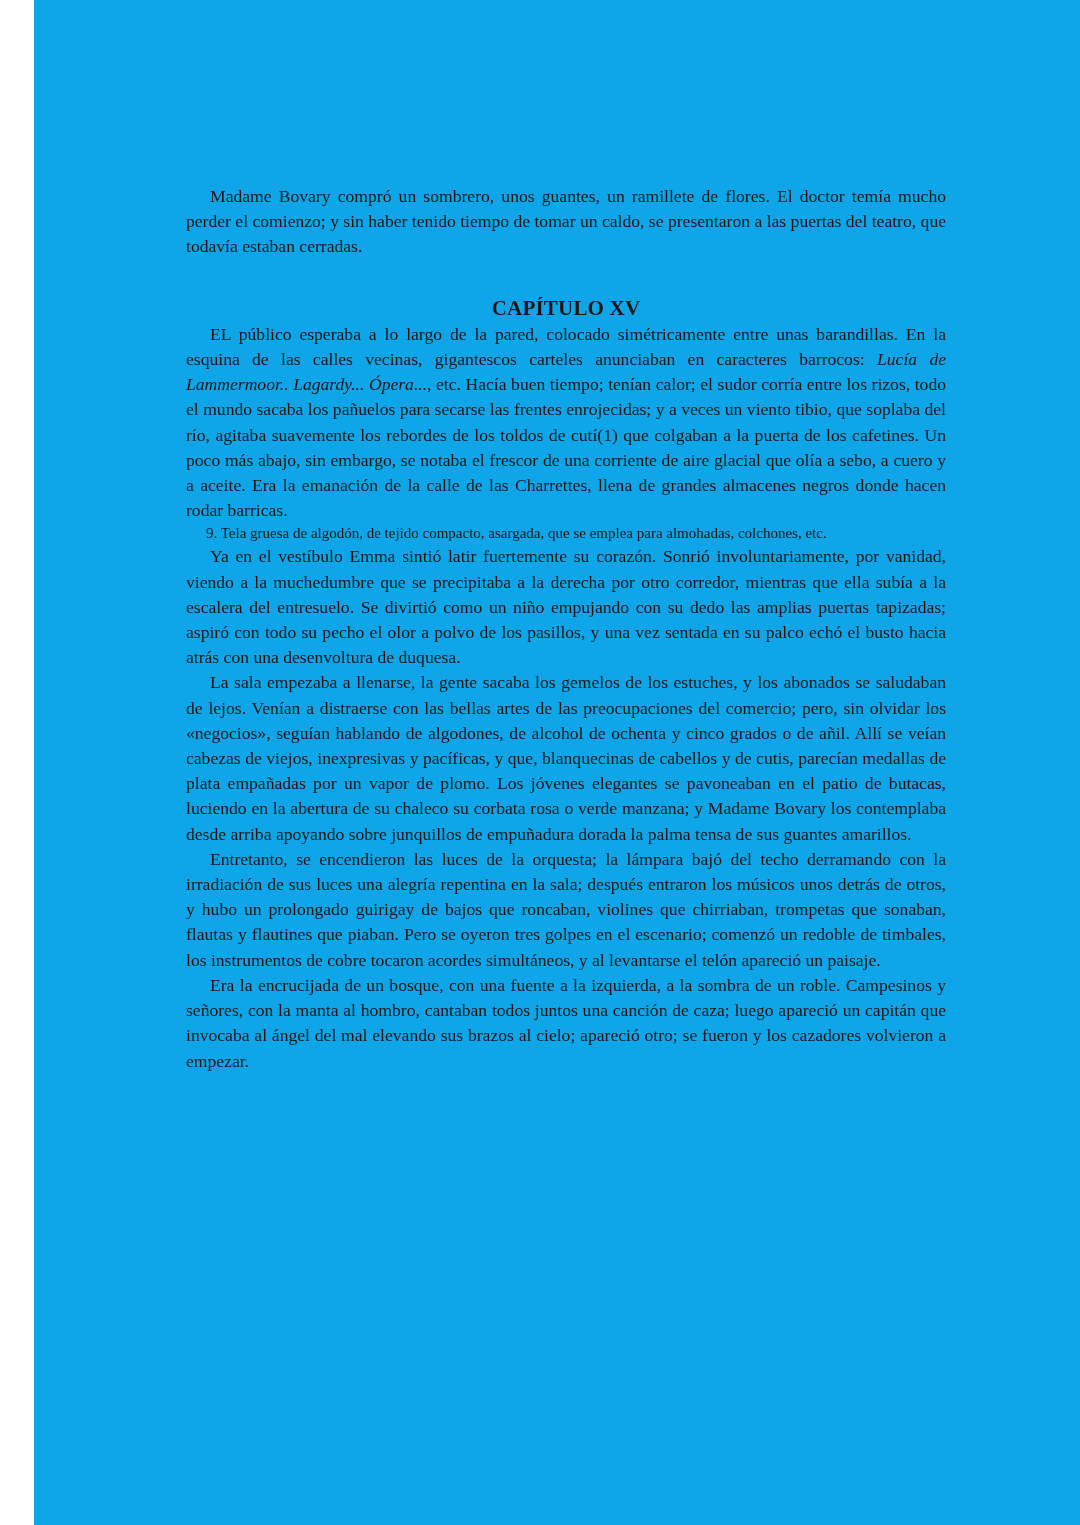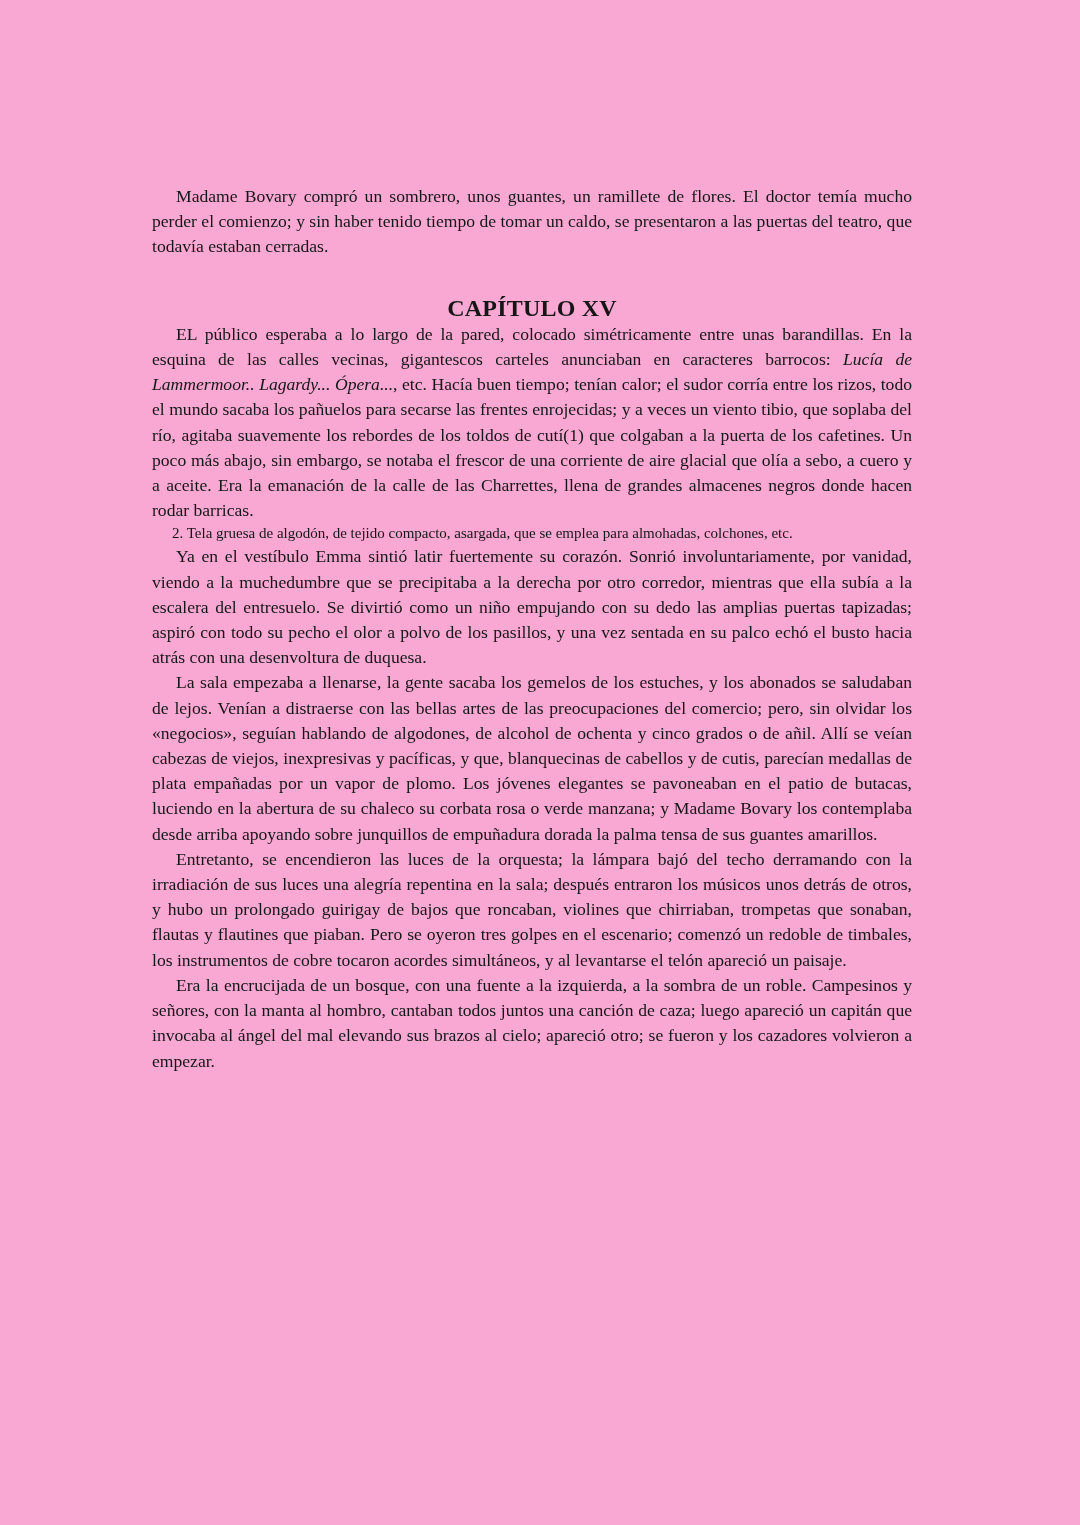--- a/index.html
+++ b/index.html
@@ -10,42 +10,43 @@
     width: 1080px;
     height: 1525px;
     background: #ffffff;
     position: relative;
     overflow: hidden;
     font-family: "Liberation Serif", "DejaVu Serif", serif;
   }
   .page {
     position: absolute;
     inset: 0;
-    background: #f9a8d4;
+    background: #0ea5e9;
+    margin-left: 34px;
   }
   .text-block {
     position: absolute;
     left: 152px;
     top: 184px;
     width: 760px;
     color: #161616;
     font-size: 17.6px;
     line-height: 25.2px;
     text-align: justify;
   }
   p.body {
     margin: 0;
     text-indent: 24px;
   }
   p.heading {
     margin: 36px 0 1px 0;
     text-indent: 0;
     text-align: center;
     font-weight: 700;
-    font-size: 24px;
+    font-size: 21px;
     letter-spacing: 0.2px;
   }
   p.footnote {
     margin: 0;
     text-indent: 0;
     padding-left: 20px;
     font-size: 15px;
     line-height: 21px;
   }
   p.space-before {
@@ -56,19 +57,19 @@
   }
 </style>
 </head>
 <body style="background: rgb(255, 255, 255);">
 
 <div class="page">
   <div class="text-block" style="color: rgb(22, 22, 22);">
       <p class="body"><span>Madame Bovary compró un sombrero, unos guantes, un ramillete de flores. El doctor temía mucho perder el comienzo; y sin haber tenido tiempo de tomar un caldo, se presentaron a las puertas del teatro, que todavía estaban cerradas.</span></p>
       <p class="heading"><span>CAPÍTULO XV</span></p>
       <p class="body"><span>EL público esperaba a lo largo de la pared, colocado simétricamente entre unas barandillas. En la esquina de las calles vecinas, gigantescos carteles anunciaban en caracteres barrocos: </span><em>Lucía de Lammermoor.. Lagardy... Ópera...</em><span>, etc. Hacía buen tiempo; tenían calor; el sudor corría entre los rizos, todo el mundo sacaba los pañuelos para secarse las frentes enrojecidas; y a veces un viento tibio, que soplaba del río, agitaba suavemente los rebordes de los toldos de cutí(1) que colgaban a la puerta de los cafetines. Un poco más abajo, sin embargo, se notaba el frescor de una corriente de aire glacial que olía a sebo, a cuero y a aceite. Era la emanación de la calle de las Charrettes, llena de grandes almacenes negros donde hacen rodar barricas.</span></p>
-      <p class="footnote"><span>2. Tela gruesa de algodón, de tejido compacto, asargada, que se emplea para almohadas, colchones, etc.</span></p>
+      <p class="footnote"><span>9. Tela gruesa de algodón, de tejido compacto, asargada, que se emplea para almohadas, colchones, etc.</span></p>
       <p class="body"><span>Ya en el vestíbulo Emma sintió latir fuertemente su corazón. Sonrió involuntariamente, por vanidad, viendo a la muchedumbre que se precipitaba a la derecha por otro corredor, mientras que ella subía a la escalera del entresuelo. Se divirtió como un niño empujando con su dedo las amplias puertas tapizadas; aspiró con todo su pecho el olor a polvo de los pasillos, y una vez sentada en su palco echó el busto hacia atrás con una desenvoltura de duquesa.</span></p>
       <p class="body"><span>La sala empezaba a llenarse, la gente sacaba los gemelos de los estuches, y los abonados se saludaban de lejos. Venían a distraerse con las bellas artes de las preocupaciones del comercio; pero, sin olvidar los «negocios», seguían hablando de algodones, de alcohol de ochenta y cinco grados o de añil. Allí se veían cabezas de viejos, inexpresivas y pacíficas, y que, blanquecinas de cabellos y de cutis, parecían medallas de plata empañadas por un vapor de plomo. Los jóvenes elegantes se pavoneaban en el patio de butacas, luciendo en la abertura de su chaleco su corbata rosa o verde manzana; y Madame Bovary los contemplaba desde arriba apoyando sobre junquillos de empuñadura dorada la palma tensa de sus guantes amarillos.</span></p>
       <p class="body"><span>Entretanto, se encendieron las luces de la orquesta; la lámpara bajó del techo derramando con la irradiación de sus luces una alegría repentina en la sala; después entraron los músicos unos detrás de otros, y hubo un prolongado guirigay de bajos que roncaban, violines que chirriaban, trompetas que sonaban, flautas y flautines que piaban. Pero se oyeron tres golpes en el escenario; comenzó un redoble de timbales, los instrumentos de cobre tocaron acordes simultáneos, y al levantarse el telón apareció un paisaje.</span></p>
       <p class="body"><span>Era la encrucijada de un bosque, con una fuente a la izquierda, a la sombra de un roble. Campesinos y señores, con la manta al hombro, cantaban todos juntos una canción de caza; luego apareció un capitán que invocaba al ángel del mal elevando sus brazos al cielo; apareció otro; se fueron y los cazadores volvieron a empezar.</span></p>
     </div>
 </div>
 
 </body></html>

